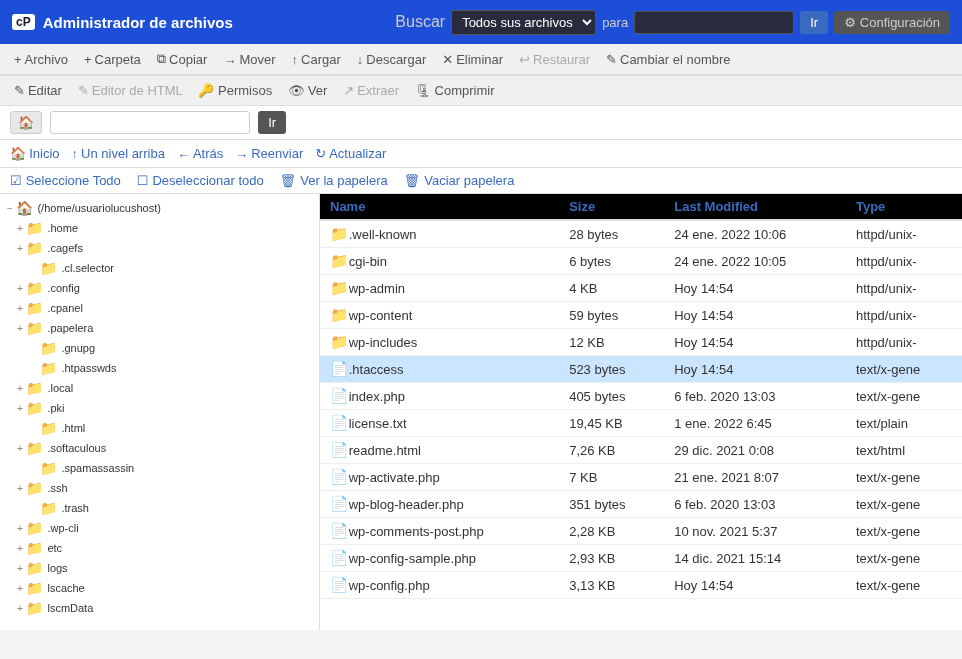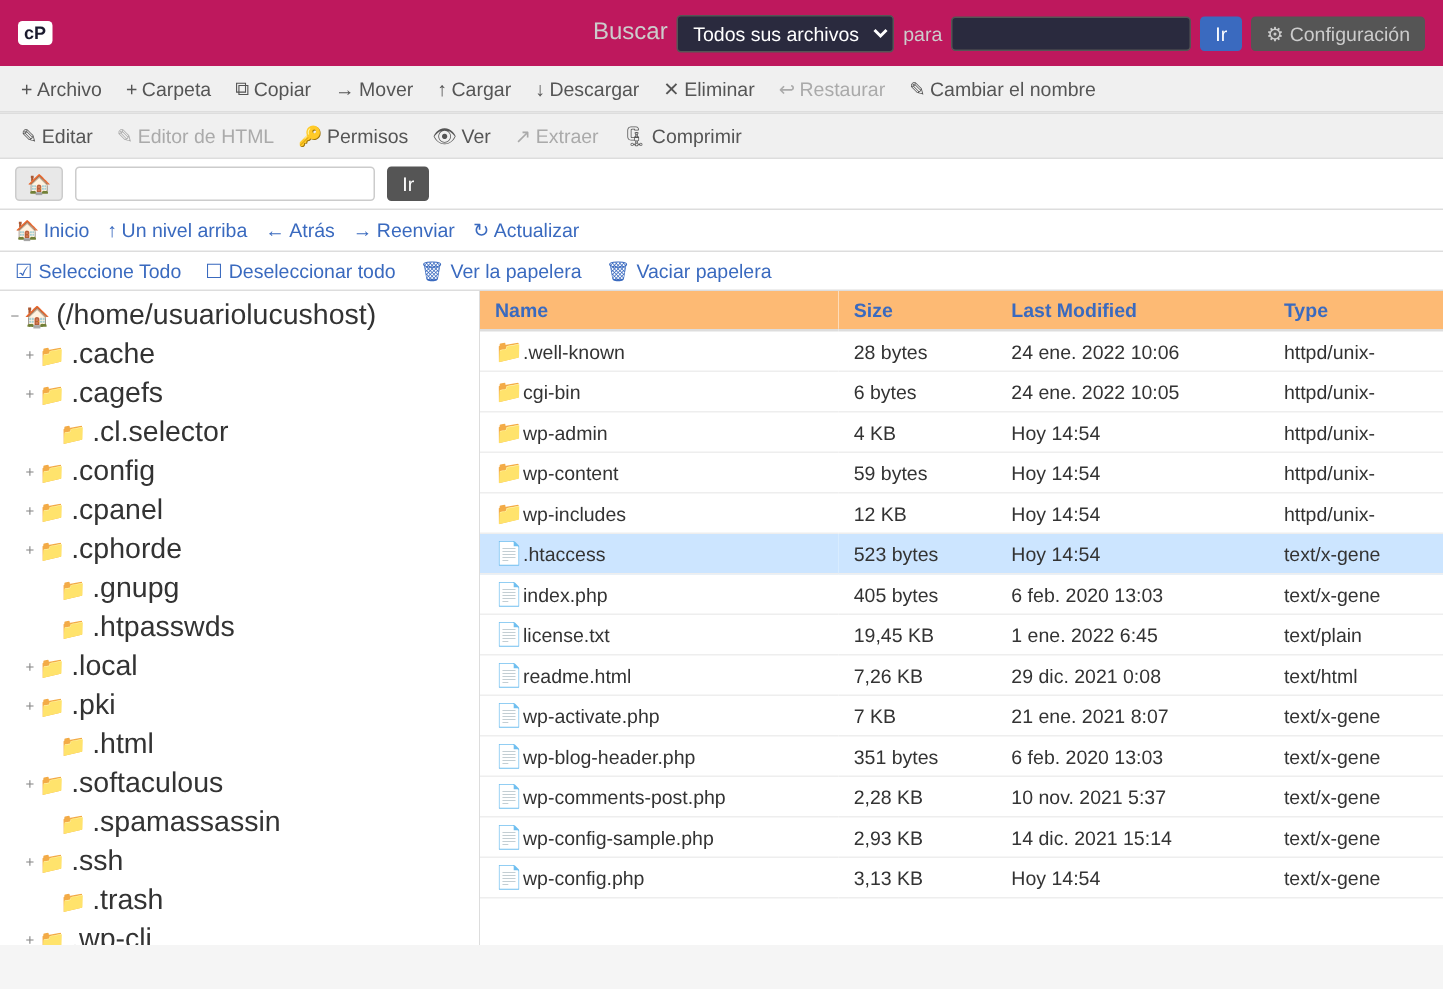--- a/index.html
+++ b/index.html
@@ -1,20 +1,20 @@
 <!DOCTYPE html>
 <html><head>
   <meta charset="utf-8">
   <style>
     * { box-sizing: border-box; margin: 0; padding: 0; }
     body { font-family: Arial, sans-serif; font-size: 13px; background: #f5f5f5; color: #333; overflow: hidden; }
 
     
     .header {
-      background: #be185d;
+      background: #1d4ed8;
       display: flex;
       align-items: center;
       padding: 6px 12px;
       gap: 12px;
       color: #fff;
       height: 44px;
     }
     .header-logo {
       display: flex;
       align-items: center;
@@ -206,36 +206,36 @@
       font-size: 10px;
       color: #888;
       flex-shrink: 0;
     }
     .folder-icon {
       color: #c8a000;
       font-size: 14px;
       margin-right: 4px;
       flex-shrink: 0;
     }
-    .tree-label { font-size: 19px; color: #333; }
+    .tree-label { font-size: 11px; color: #333; }
     .indent-1 { padding-left: 14px; }
     .indent-2 { padding-left: 28px; }
 
     
     .file-area {
       flex: 1;
       overflow-y: auto;
       background: #fff;
     }
     table {
       width: 100%;
       border-collapse: collapse;
     }
     thead th {
-      background: #fdba74;
+      background: #000000;
       border-bottom: 2px solid #ddd;
       padding: 5px 10px;
       text-align: left;
       font-size: 13px;
       color: #3a6abf;
       font-weight: bold;
       cursor: pointer;
       position: sticky;
       top: 0;
     }
@@ -248,20 +248,21 @@
       vertical-align: middle;
     }
     .name-cell { display: flex; align-items: center; }
   </style>
 </head>
 <body>
 
 <div class="header">
   <div class="header-logo">
     <span class="cp-icon">cP</span>
+    <span>Administrador de archivos</span>
   </div>
   <div class="header-search">
     <label>Buscar</label>
     <select>
     <option>Todos sus archivos</option><option>Solo archivos</option><option>Solo directorios</option></select>
     <span>para</span>
     <input type="text" placeholder="" style="">
     <button class="btn-ir">Ir</button>
     <button class="btn-config">
       <span>⚙</span>
@@ -390,21 +391,21 @@
 
   <div class="sidebar" id="sidebar-tree">
       <div class="tree-item indent-0">
     <span class="toggle">−</span>
     <span class="folder-icon">🏠</span>
     <span class="tree-label">(/home/usuariolucushost)</span>
   </div>
       <div class="tree-item indent-1">
     <span class="toggle">+</span>
     <span class="folder-icon">📁</span>
-    <span class="tree-label">.cache</span>
+    <span class="tree-label">.home</span>
   </div>
       <div class="tree-item indent-1">
     <span class="toggle">+</span>
     <span class="folder-icon">📁</span>
     <span class="tree-label">.cagefs</span>
   </div>
       <div class="tree-item indent-2">
     <span class="toggle"></span>
     <span class="folder-icon">📁</span>
     <span class="tree-label">.cl.selector</span>
@@ -415,21 +416,21 @@
     <span class="tree-label">.config</span>
   </div>
       <div class="tree-item indent-1">
     <span class="toggle">+</span>
     <span class="folder-icon">📁</span>
     <span class="tree-label">.cpanel</span>
   </div>
       <div class="tree-item indent-1">
     <span class="toggle">+</span>
     <span class="folder-icon">📁</span>
-    <span class="tree-label">.cphorde</span>
+    <span class="tree-label">.papelera</span>
   </div>
       <div class="tree-item indent-2">
     <span class="toggle"></span>
     <span class="folder-icon">📁</span>
     <span class="tree-label">.gnupg</span>
   </div>
       <div class="tree-item indent-2">
     <span class="toggle"></span>
     <span class="folder-icon">📁</span>
     <span class="tree-label">.htpasswds</span>

